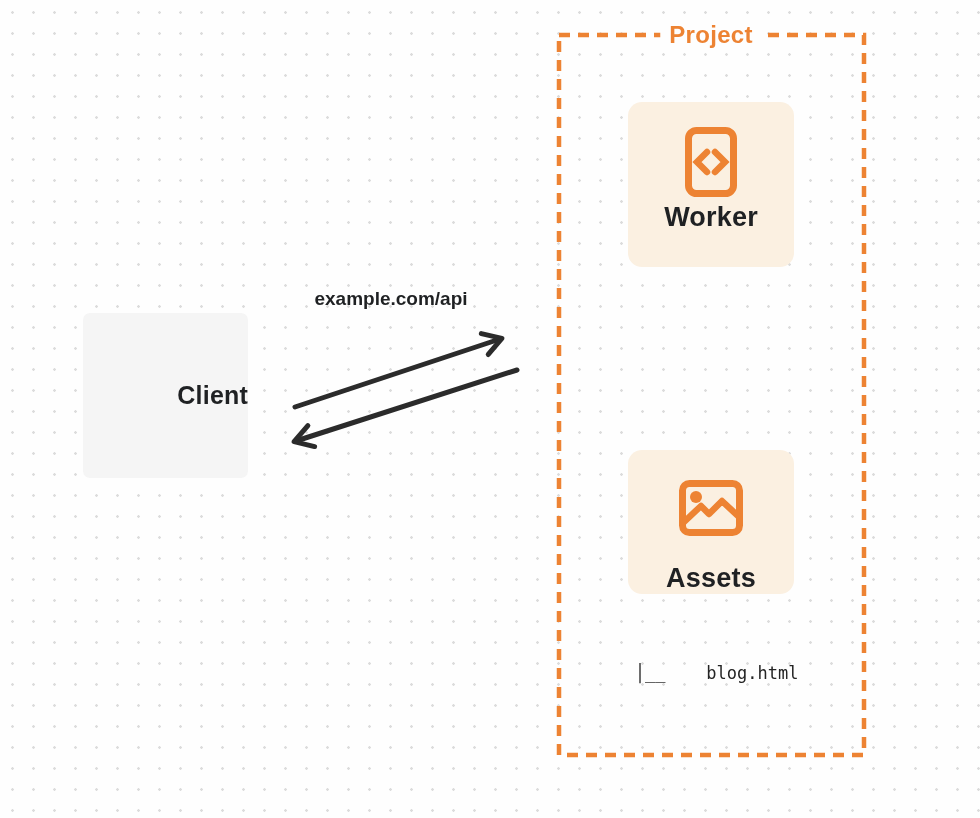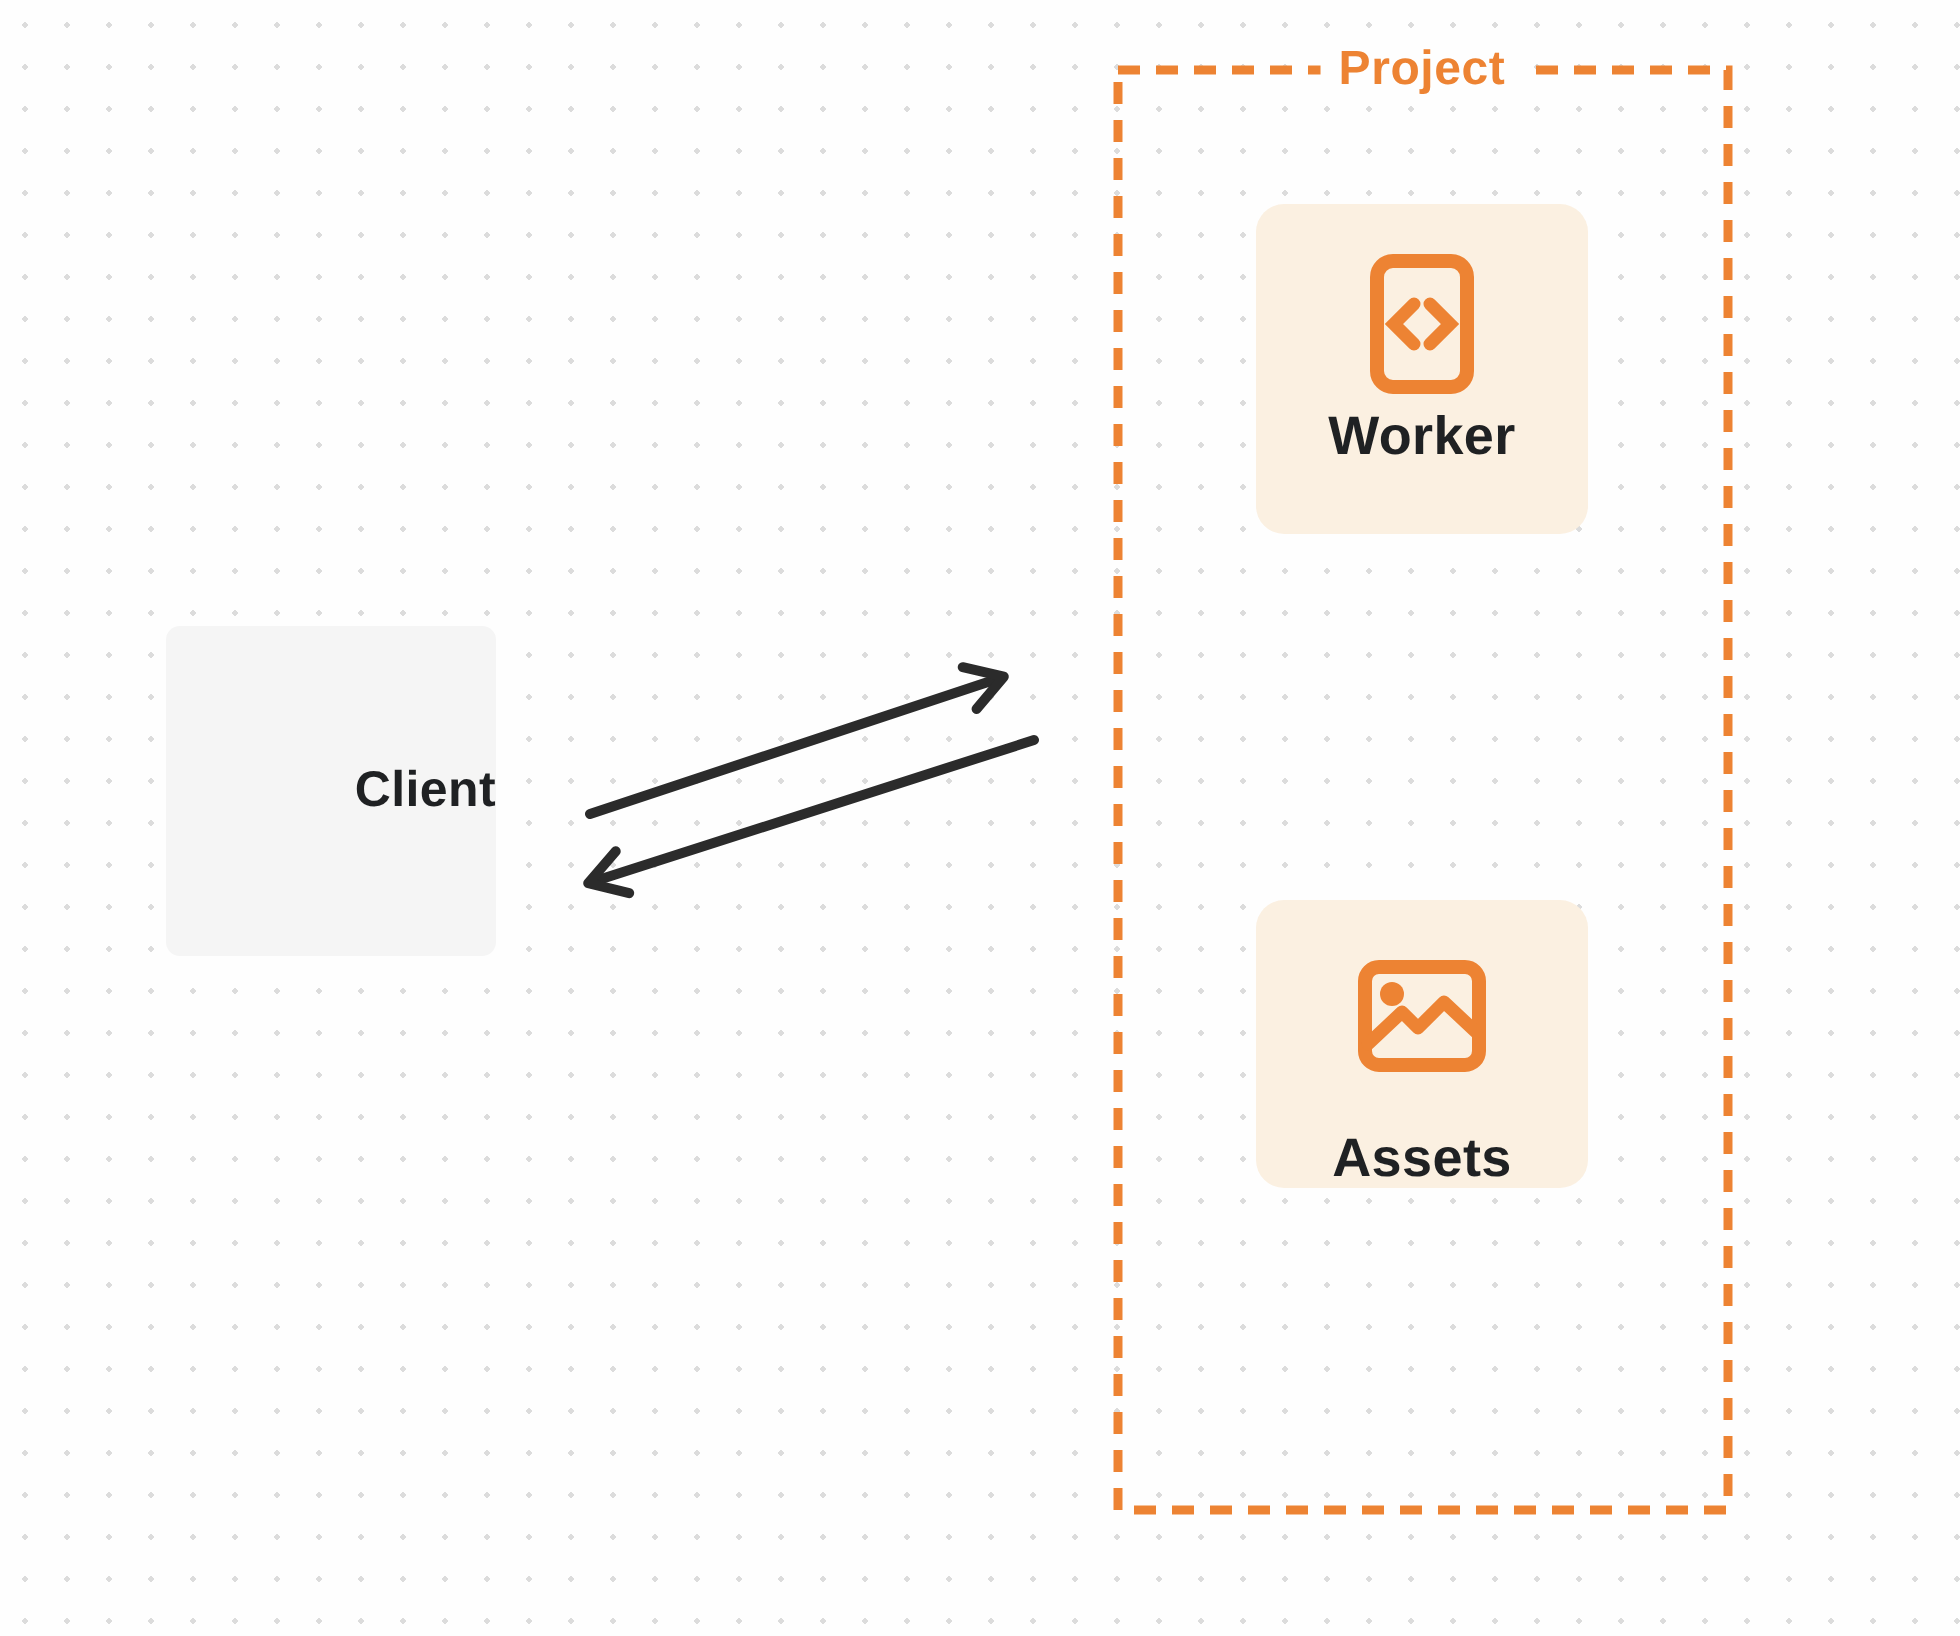--- a/index.html
+++ b/index.html
@@ -72,20 +72,21 @@
 
     <line x1="517" y1="370" x2="296" y2="441" stroke="#2B2B2B" stroke-width="5" stroke-linecap="round" marker-end="url(#arrowhead)"></line>
   </svg>
 
   <span class="label-abs project-label">Project</span>
 
   <div class="node client-box">
     <span class="node-label">Client</span>
   </div>
 
+  <span class="label-abs request-label">example.com/api</span>
 
   <div class="node card worker-card">
     <span class="card-icon">
       <svg width="52" height="70" viewBox="0 0 52 70">
         <rect x="3.5" y="3.5" width="45" height="63" rx="8" fill="none" stroke="#ED8333" stroke-width="7"></rect>
         <path d="M22 25 L12 35 L22 45" fill="none" stroke="#ED8333" stroke-width="6.5" stroke-linecap="round" stroke-linejoin="miter"></path>
         <path d="M30 25 L40 35 L30 45" fill="none" stroke="#ED8333" stroke-width="6.5" stroke-linecap="round" stroke-linejoin="miter"></path>
       </svg>
     </span>
     <span class="node-label">Worker</span>
@@ -96,16 +97,17 @@
       <svg width="64" height="56" viewBox="0 0 64 56">
         <rect x="3.5" y="3.5" width="57" height="49" rx="7" fill="none" stroke="#ED8333" stroke-width="7"></rect>
         <circle cx="17" cy="17" r="6" fill="#ED8333"></circle>
         <path d="M5 42 L22 26 L30 34 L43 21 L59 36" fill="none" stroke="#ED8333" stroke-width="6.5" stroke-linecap="round" stroke-linejoin="round"></path>
       </svg>
     </span>
     <span class="node-label">Assets</span>
   </div>
 
   <div class="label-abs file-tree">
+    <span class="tree-line">   │__    blog.html</span>
     
   </div>
 
 </div>
 
 </body></html>

